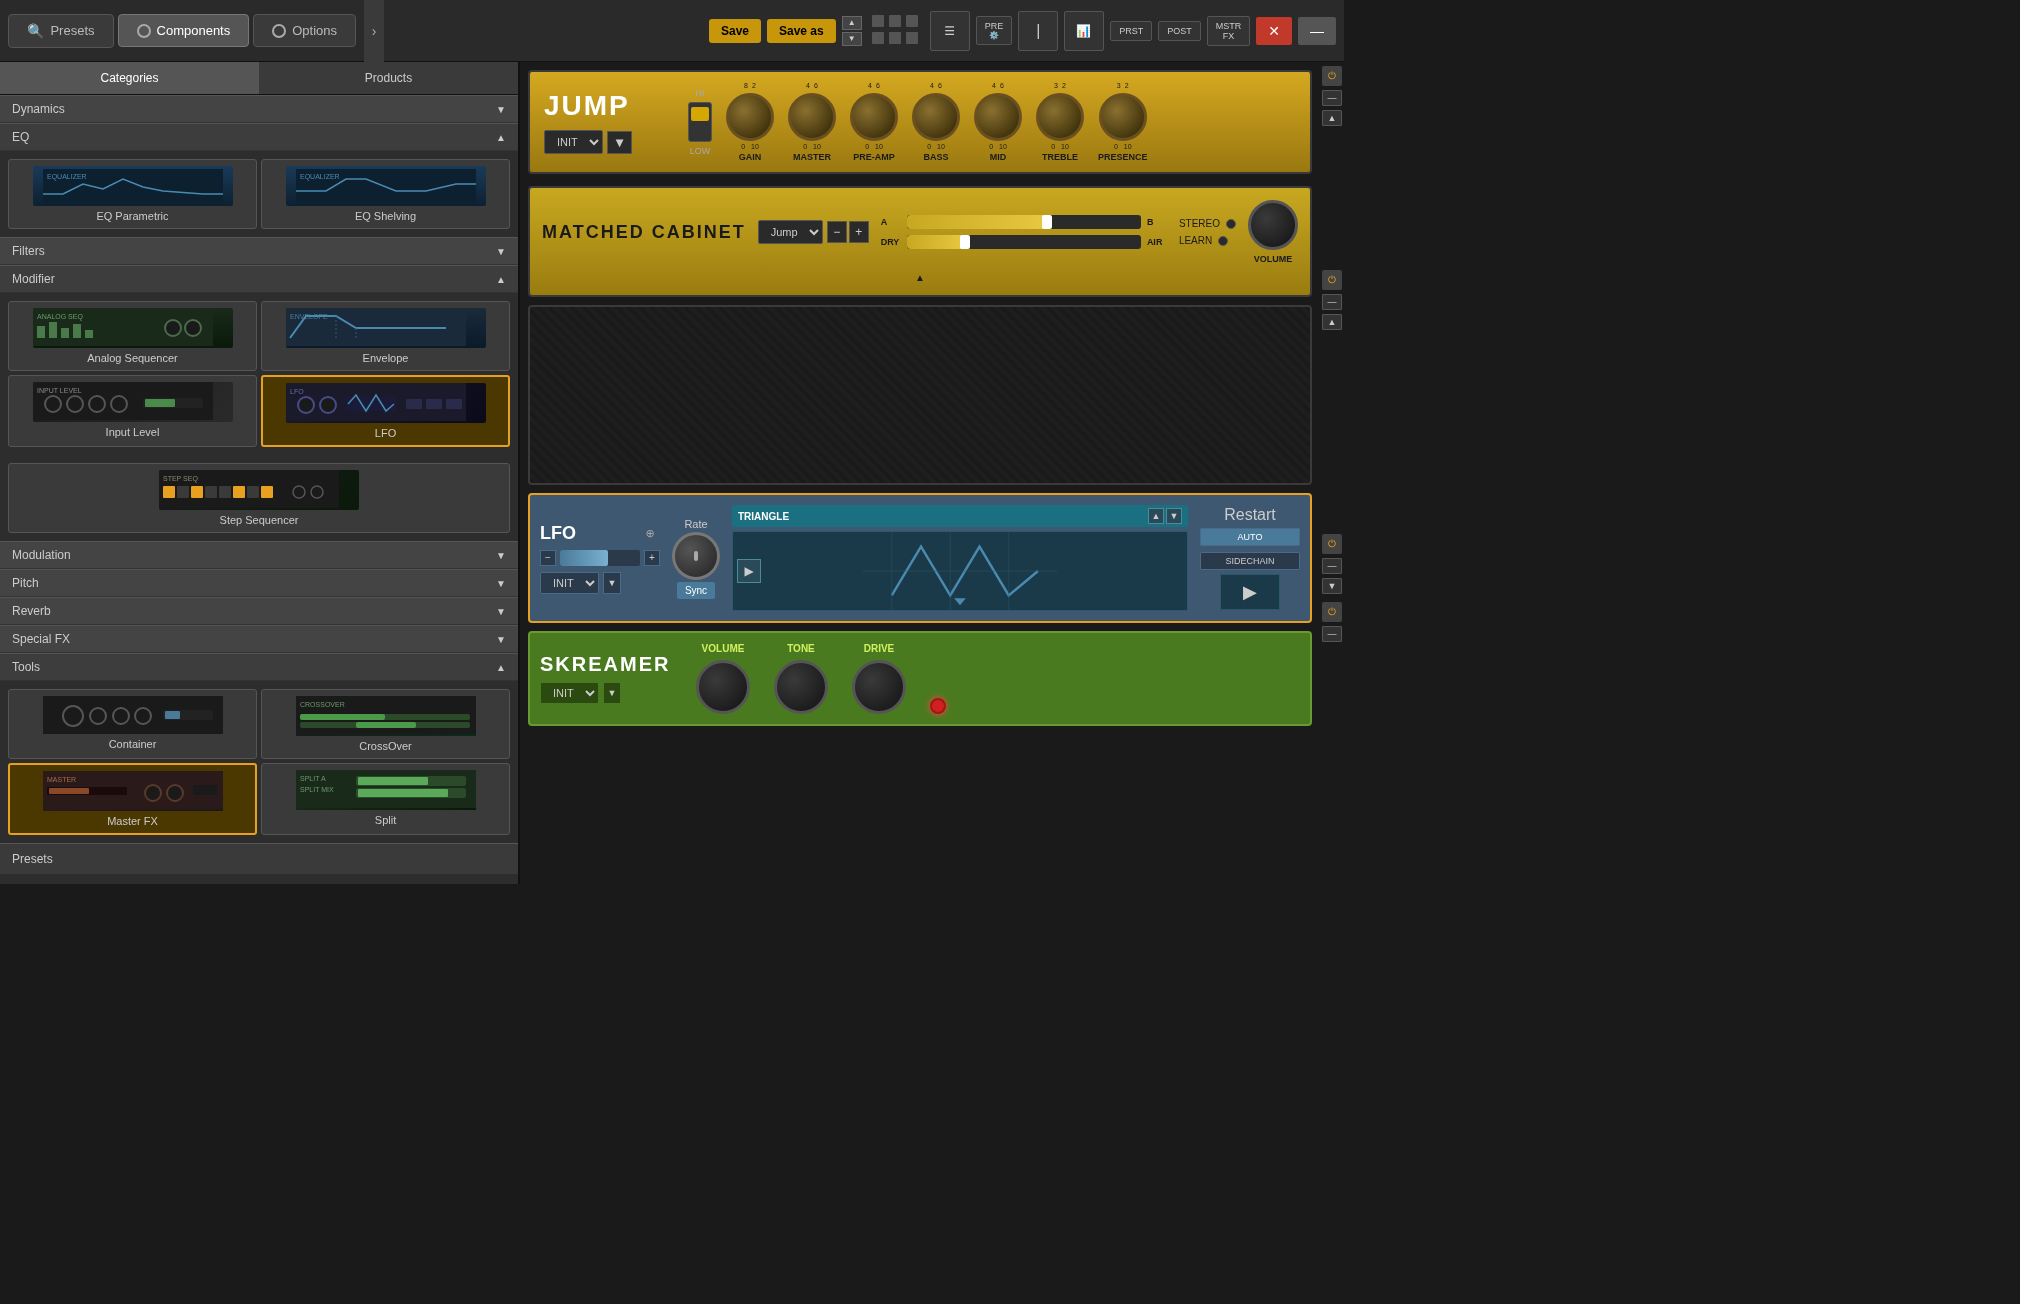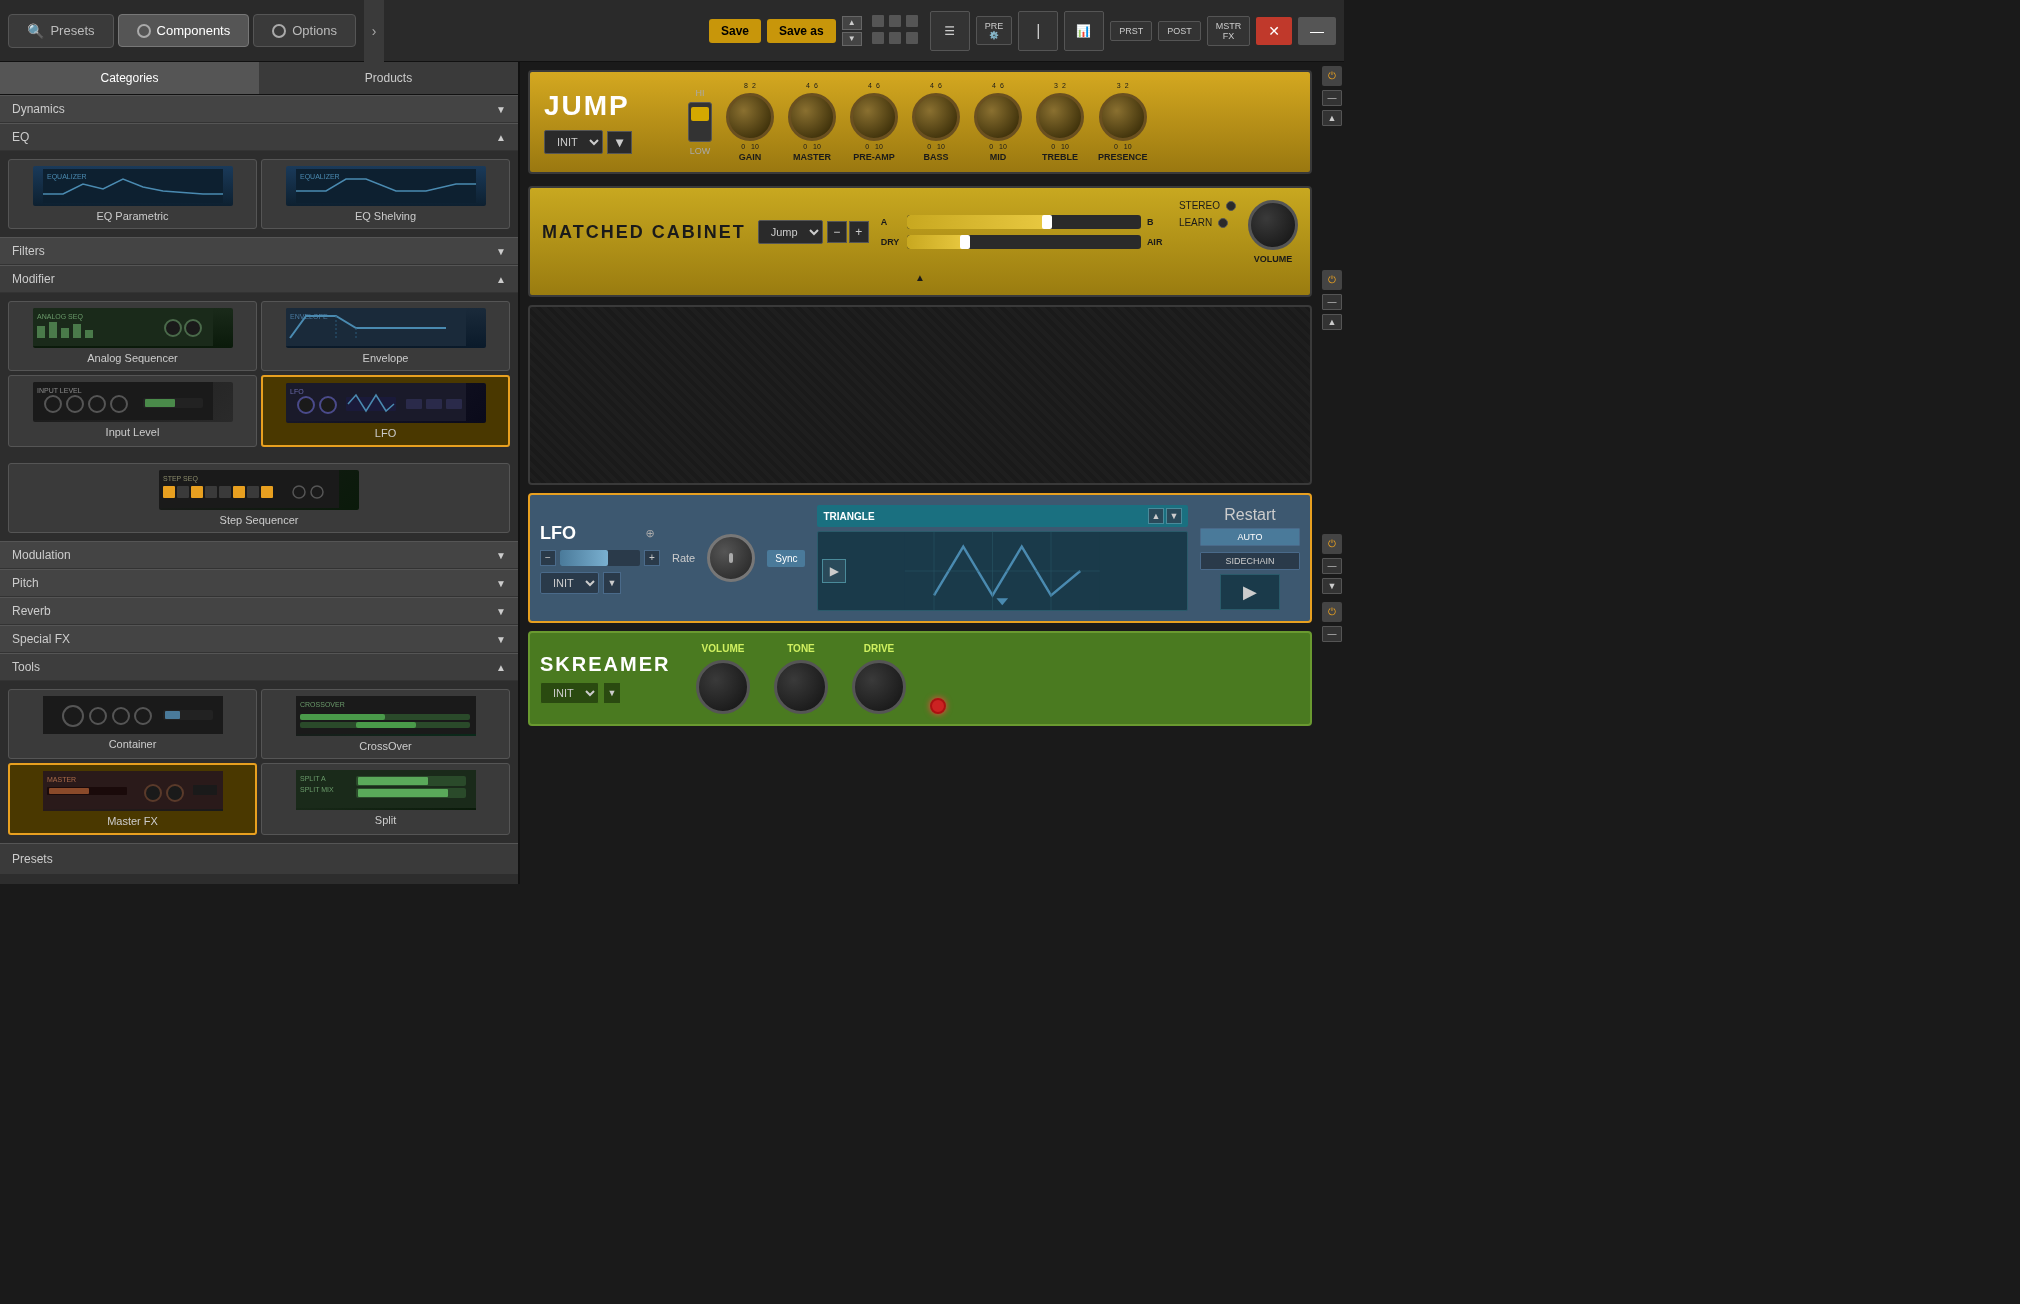--- a/index.html
+++ b/index.html
@@ -602,23 +602,23 @@
       cursor: pointer;
       display: flex;
       align-items: center;
       justify-content: center;
       font-size: 9px;
     }
 
     
     .lfo-rate-area {
       display: flex;
-      flex-direction: row;
-      align-items: center;
-      gap: 12px;
+      flex-direction: column;
+      align-items: center;
+      gap: 2px;
       justify-content: flex-end;
     }
     .rate-label {
       font-size: 11px;
       color: #ccc;
     }
     .rate-knob {
       width: 48px;
       height: 48px;
       border-radius: 50%;
@@ -1362,21 +1362,21 @@
             <div class="slider-row">
               <span class="slider-label">DRY</span>
               <div class="slider-track" style="width:200px;">
                 <div class="slider-fill" style="width:25%;"></div>
                 <div class="slider-thumb" style="left:calc(25% - 5px);"></div>
               </div>
               <span class="slider-label">AIR</span>
             </div>
           </div>
 
-          <div style="display:flex; gap:12px;">
+          <div style="display:flex; align-items:center; gap:12px;">
             <div class="stereo-learn">
               <div class="stereo-row">
                 <span>STEREO</span>
                 <div class="led-off"></div>
               </div>
               <div class="stereo-row">
                 <span>LEARN</span>
                 <div class="led-off"></div>
               </div>
             </div>

